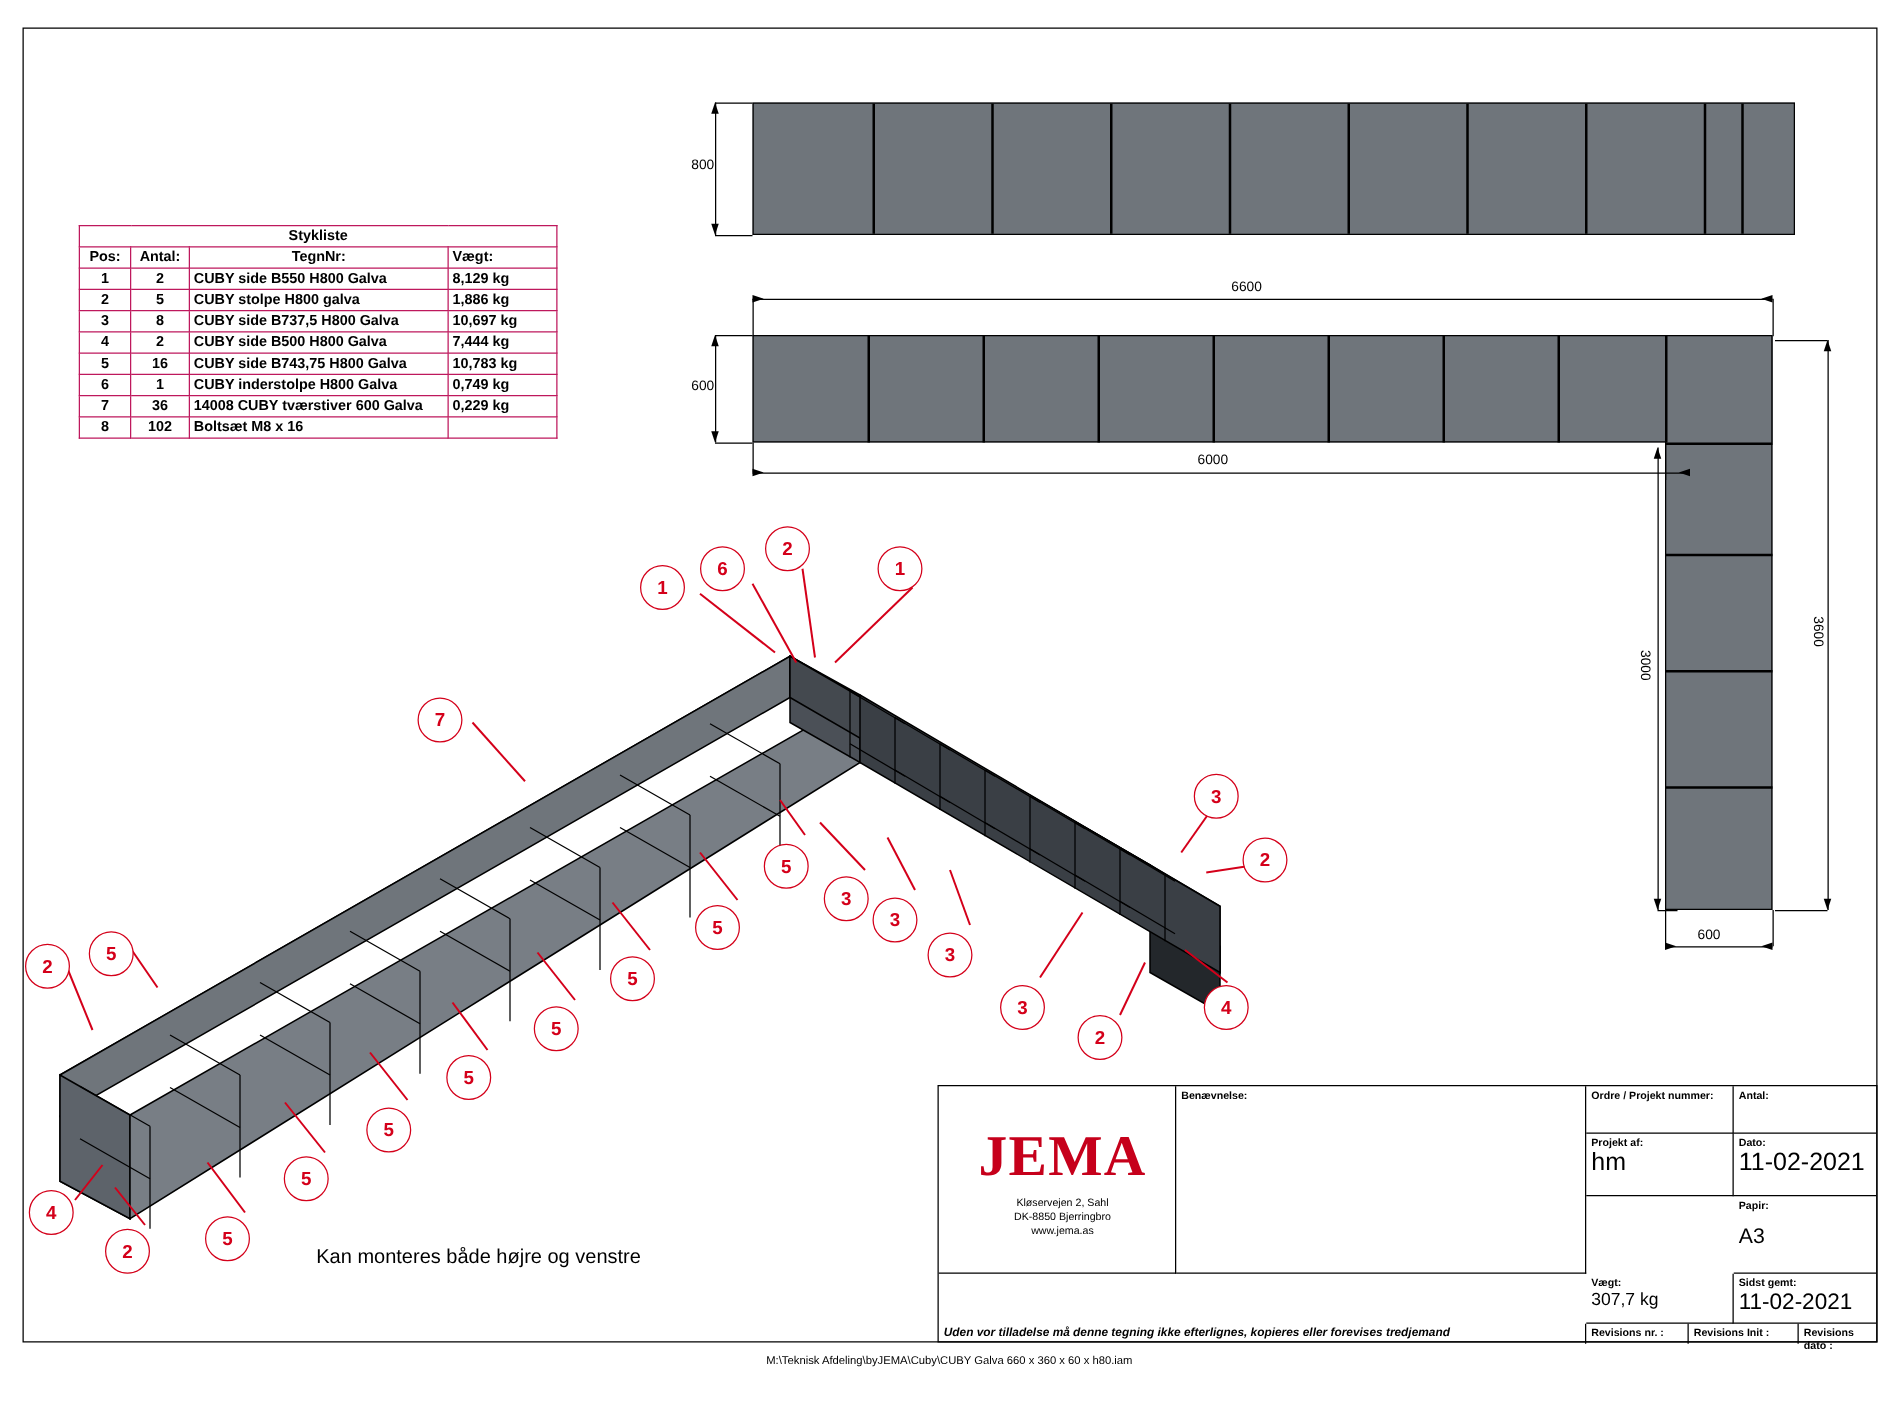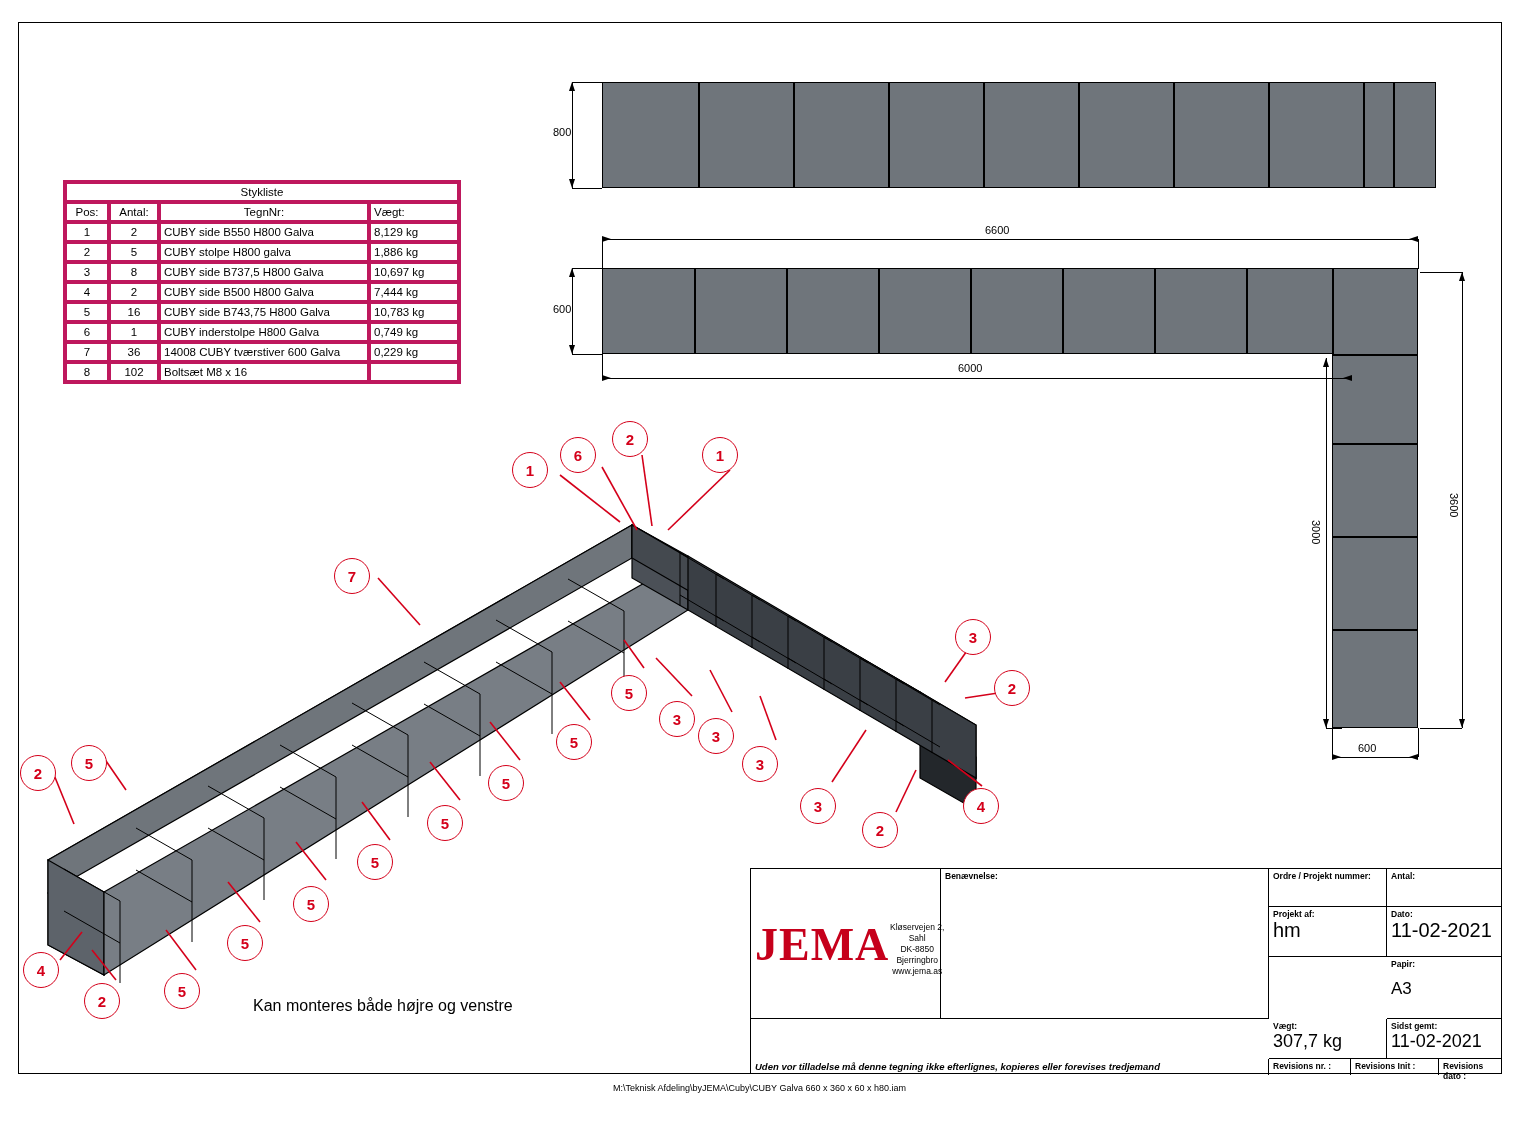--- a/index.html
+++ b/index.html
@@ -2,21 +2,21 @@
 <html><head>
 <meta charset="utf-8">
 <style>
   html,body{margin:0;padding:0;background:#fff;}
   body{width:1519px;height:1122px;font-family:"Liberation Sans",sans-serif;color:#000;}
   #sheet{position:relative;width:1519px;height:1122px;overflow:hidden;}
   .frame{position:absolute;left:18px;top:22px;width:1484px;height:1052px;border:1.5px solid #000;box-sizing:border-box;}
 
   
   .bom{position:absolute;left:63px;top:180px;border-collapse:collapse;font-size:11.5px;}
-  .bom td,.bom th{border:4px solid #be185d;padding:1px 3px;line-height:14px;font-weight:normal;}
+  .bom td,.bom th{border:1px solid #be185d;padding:1px 3px;line-height:14px;font-weight:bold;}
   .bom .title{text-align:center;}
   .c-pos{width:34px;text-align:center;}
   .c-ant{width:40px;text-align:center;}
   .c-tegn{width:200px;text-align:left;}
   .c-vagt{width:80px;text-align:left;}
   .hdr-tegn{text-align:center;}
   .hdr-vagt{text-align:left;}
 
   
   .dimtxt{position:absolute;font-size:11px;}
@@ -44,21 +44,21 @@
            font-size:15px;font-weight:bold;display:flex;align-items:center;justify-content:center;background:#fff;}
 
   .note{position:absolute;left:253px;top:997px;font-size:16px;}
 
   
   .tb{position:absolute;left:750px;top:868px;width:752px;height:206px;border:1.5px solid #000;box-sizing:border-box;font-size:10px;}
   .tb .cell{position:absolute;box-sizing:border-box;border-right:1px solid #000;border-bottom:1px solid #000;padding:2px 4px;}
   .tb .lbl{font-size:8.5px;font-weight:bold;}
   .tb .big{font-size:20px;}
   .tb .med{font-size:17px;}
-  .logo{position:absolute;left:755px;top:870px;width:190px;height:150px;display:flex;flex-direction:row;align-items:center;justify-content:center;}
+  .logo{position:absolute;left:755px;top:870px;width:190px;height:150px;display:flex;flex-direction:column;align-items:center;justify-content:center;}
   .logo .word{color:#c6001b;font-size:46px;font-weight:bold;font-family:"Liberation Serif",serif;letter-spacing:1px;line-height:48px;}
   .logo .addr{font-size:8.5px;text-align:center;line-height:11px;margin-top:8px;}
   .footpath{position:absolute;left:0;top:1083px;width:1519px;text-align:center;font-size:9px;}
   .ital{font-style:italic;font-weight:bold;font-size:9.5px;}
 
   
   .model{position:absolute;left:20px;top:430px;}
 </style>
 </head>
 <body>
@@ -363,21 +363,21 @@
 
 
     <div class="cell" style="left:636px;top:88px;width:114px;height:62px;border-right:none;">
       <div class="lbl">Papir:</div>
       <div class="med" style="margin-top:10px">A3</div>
     </div>
 
 
     <div class="cell" style="left:518px;top:150px;width:118px;height:40px;">
       <div class="lbl">Vægt:</div>
-      <div style="font-size:18px">307,7 kg</div>
+      <div style="font-size:14px">307,7 kg</div>
     </div>
 
     <div class="cell" style="left:636px;top:150px;width:114px;height:40px;border-right:none;">
       <div class="lbl">Sidst gemt:</div>
       <div style="font-size:18px">11-02-2021</div>
     </div>
 
     <div class="cell" style="left:0;top:190px;width:518px;height:16px;border-bottom:none;">
       <div class="ital">Uden vor tilladelse må denne tegning ikke efterlignes, kopieres eller forevises tredjemand</div>
     </div>

